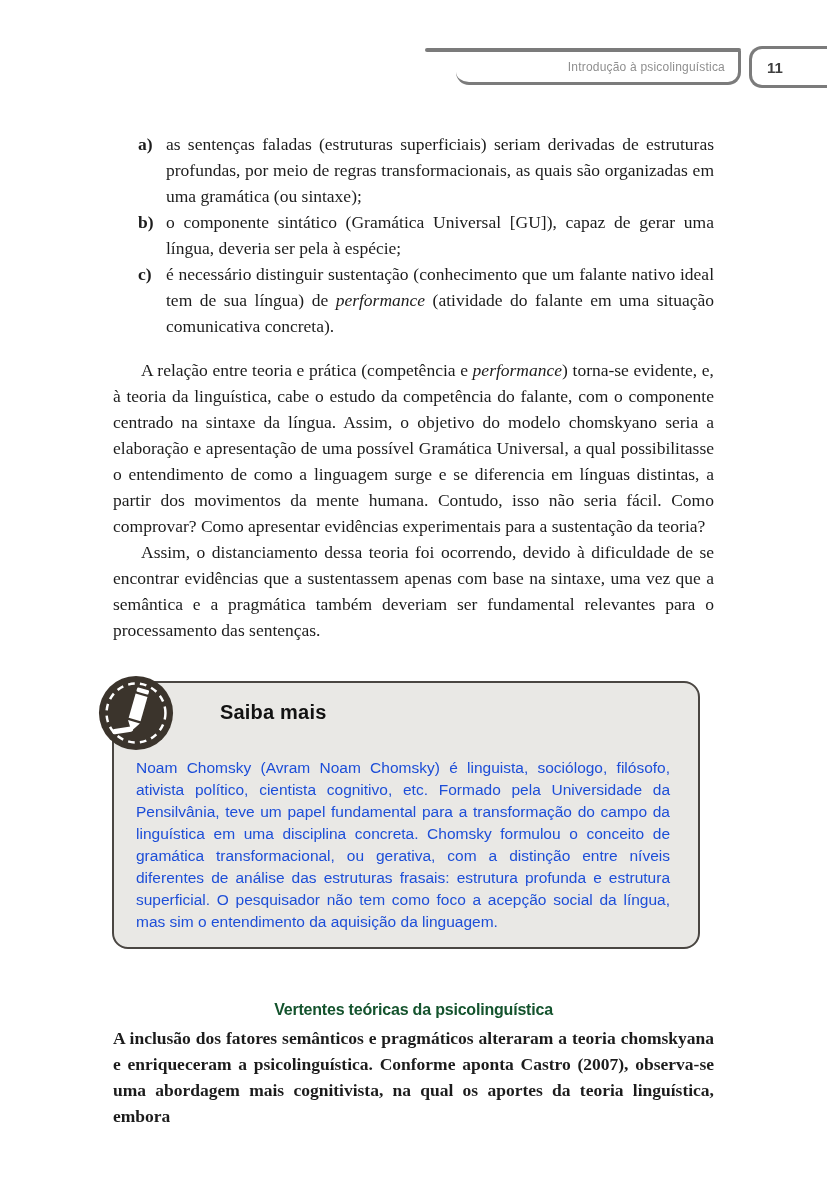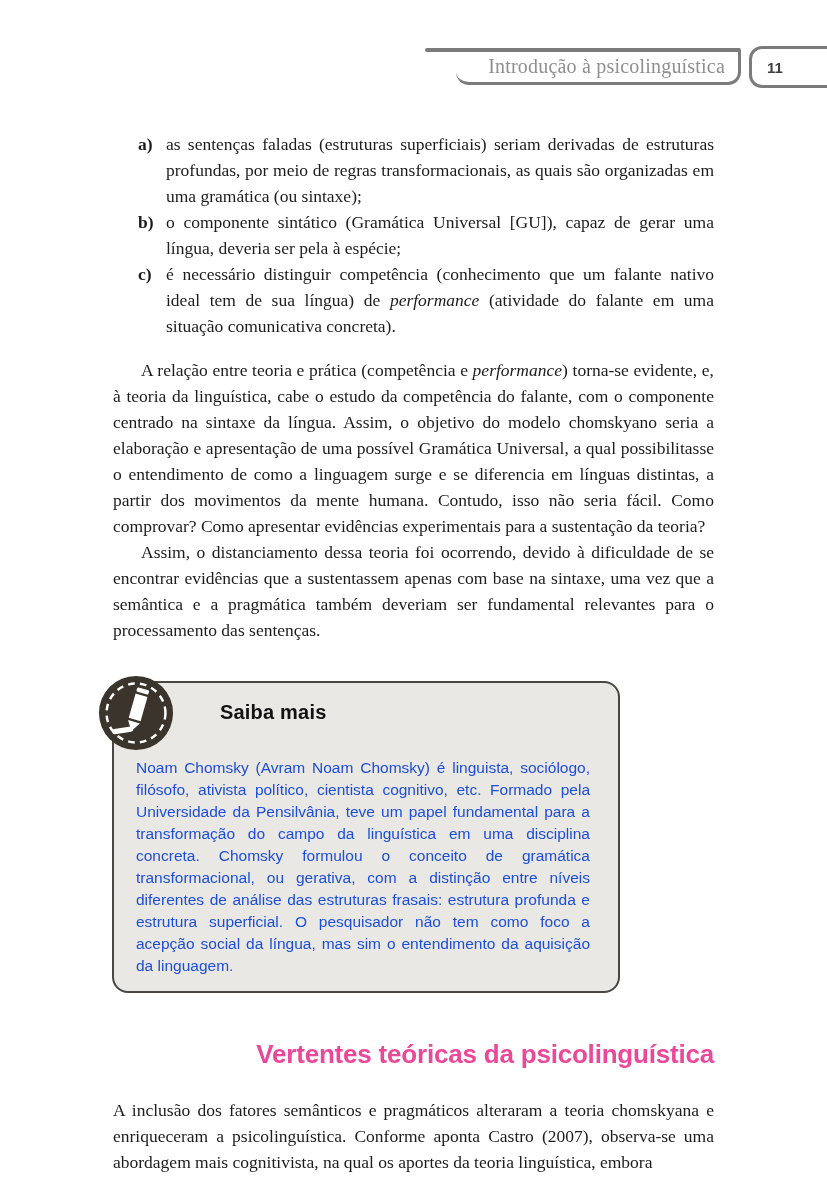--- a/index.html
+++ b/index.html
@@ -13,22 +13,22 @@
     position:absolute;top:48px;left:425px;width:316px;height:4px;
     background:#7b7b7b;border-radius:2px;
   }
   .chapter-tab{
     position:absolute;top:51px;left:456px;width:285px;height:34px;
     box-sizing:border-box;
     border:3px solid #7b7b7b;border-top:none;border-left:none;
     border-radius:3px 0 13px 13px;
     display:flex;align-items:center;justify-content:flex-end;
     padding-right:13px;
-    font-family:Liberation Serif, serif;
-    font-size:20px;color:#8f8f8f;letter-spacing:.2px;
+    font-family:Liberation Sans, sans-serif;
+    font-size:12px;color:#8f8f8f;letter-spacing:.2px;
   }
   .page-number-box{
     position:absolute;top:46px;left:749px;width:90px;height:42px;
     box-sizing:border-box;
     border:3px solid #7b7b7b;border-right:none;
     border-radius:13px 0 0 13px;
     display:flex;align-items:center;padding-left:15px;
     font-family:"Liberation Sans", sans-serif;
     font-weight:bold;font-size:15px;color:#3f3f3f;
   }
@@ -40,21 +40,21 @@
   }
   .content i{font-style:italic;margin-top:36px;}
   .abc-list{margin:0;padding:0;list-style:none;}
   .abc-list li{position:relative;padding-left:53px;}
   .abc-list .marker{position:absolute;left:25px;top:0;font-weight:bold;}
   .para{margin:0;}
   .para.indent{text-indent:28px;}
   .para.p1{margin-top:18px;}
   
   .saiba-box{
-    position:relative;margin-top:38px;margin-left:-1px;width:508px;
+    position:relative;margin-top:38px;margin-left:-1px;width:588px;
     box-sizing:border-box;min-height:230px;
     background:#e9e8e5;border:2px solid #4a4642;border-radius:16px;
     padding:10px 28px 14px 22px;
   }
   .saiba-icon{position:absolute;left:-16px;top:-8px;width:76px;height:76px;}
   .saiba-title{
     margin:6px 0 0 84px;
     font-family:"Liberation Sans", sans-serif;
     font-weight:bold;font-size:20px;line-height:26px;color:#121212;
     letter-spacing:.2px;text-align:left;
@@ -62,24 +62,24 @@
   .saiba-body{
     margin-top:32px;
     font-family:"Liberation Sans", sans-serif;
     font-size:15.5px;line-height:22px;color:#1d4ed8;
     text-align:justify;
   }
   
   .section-heading{
     margin:46px 0 0 0;
     font-family:"Liberation Sans", sans-serif;
-    font-weight:bold;font-size:26px;line-height:30px;color:#ec4899;
-    letter-spacing:-0.2px;text-align:right;
+    font-weight:bold;font-size:16px;line-height:30px;color:#14532d;
+    letter-spacing:-0.2px;text-align:center;
   }
-  .para.p3{margin-top:28px;}
+  .para.p3{font-weight:bold;}
 </style>
 </head>
 <body>
 
 <div class="header-rule"></div>
 <div class="chapter-tab">
   <span>Introdução à psicolinguística</span>
 </div>
 <div class="page-number-box">
   <span>11</span>
@@ -91,21 +91,21 @@
     <li>
       <span class="marker">a)</span>
       <span><span>as sentenças faladas (estruturas superficiais) seriam derivadas de estruturas profundas, por meio de regras transformacionais, as quais são organizadas em uma gramática (ou sintaxe);</span></span>
     </li>
     <li>
       <span class="marker">b)</span>
       <span><span>o componente sintático (Gramática Universal [GU]), capaz de gerar uma língua, deveria ser pela à espécie;</span></span>
     </li>
     <li>
       <span class="marker">c)</span>
-      <span><span>é necessário distinguir competência (conhecimento que um falante nativo ideal tem de sua língua) de </span><i>performance</i><span> (atividade do falante em uma situação comunicativa concreta).</span></span>
+      <span><span>é necessário distinguir sustentação (conhecimento que um falante nativo ideal tem de sua língua) de </span><i>performance</i><span> (atividade do falante em uma situação comunicativa concreta).</span></span>
     </li>
   </ol>
 
   <p class="para indent p1"><span>A relação entre teoria e prática (competência e </span><i>performance</i><span>) torna-se evidente, e, à teoria da linguística, cabe o estudo da competência do falante, com o componente centrado na sintaxe da língua. Assim, o objetivo do modelo chomskyano seria a elaboração e apresentação de uma possível Gramática Universal, a qual possibilitasse o entendimento de como a linguagem surge e se diferencia em línguas distintas, a partir dos movimentos da mente humana. Contudo, isso não seria fácil. Como comprovar? Como apresentar evidências experimentais para a sustentação da teoria?</span></p>
   <p class="para indent"><span>Assim, o distanciamento dessa teoria foi ocorrendo, devido à dificuldade de se encontrar evidências que a sustentassem apenas com base na sintaxe, uma vez que a semântica e a pragmática também deveriam ser fundamental relevantes para o processamento das sentenças.</span></p>
 
   <div class="saiba-box">
     <svg class="saiba-icon" viewBox="0 0 80 80" aria-hidden="true">
       <circle cx="40" cy="40" r="39" fill="#3b342c"></circle>
       <circle cx="40" cy="40" r="31" fill="none" stroke="#ffffff" stroke-width="2.6" stroke-dasharray="7 5.5"></circle>

